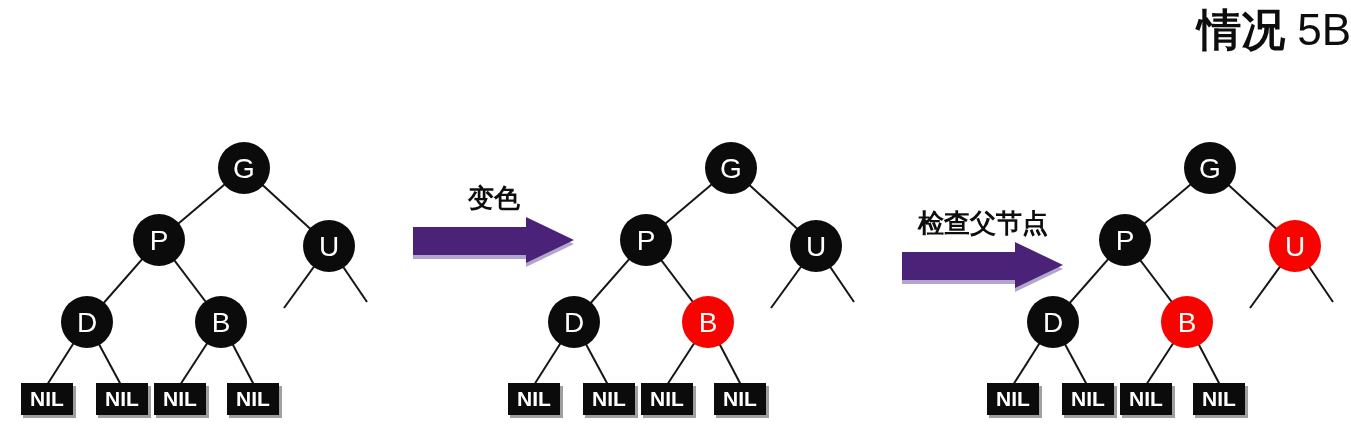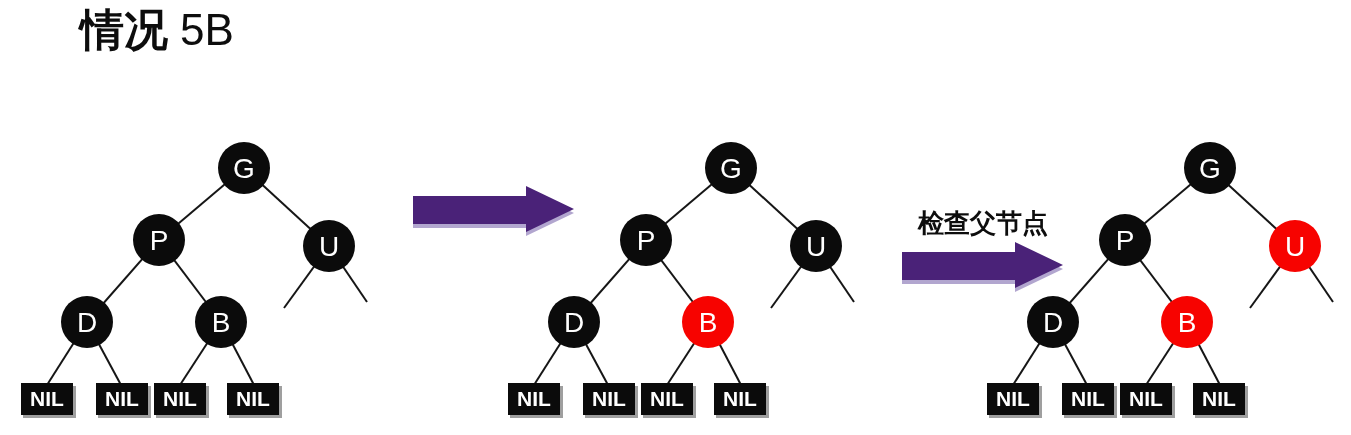--- a/index.html
+++ b/index.html
@@ -4,21 +4,21 @@
 <style>
   html,body { margin:0; padding:0; background:#ffffff; }
   .stage {
     position:relative; width:1351px; height:435px;
     background:#ffffff; overflow:hidden;
     font-family:"Liberation Sans","DejaVu Sans",sans-serif;
   }
   .title {
     position:absolute; top:6px; left:0; width:100%;
     box-sizing:border-box; padding-left:80px;
-    text-align:left; color:#0d0d0d;
+    text-align:right; color:#0d0d0d;
     font-size:44px; line-height:1.1; white-space:nowrap;
   }
   .title-prefix { font-weight:700; }
   .title-suffix { font-weight:400; margin-left:12px; }
   .tree { position:absolute; top:140px; }
   .tree line { stroke:#161616; stroke-width:2; }
   .node-label {
     fill:#ffffff; font-size:28px; font-weight:400;
     font-family:"Liberation Sans","DejaVu Sans",sans-serif;
     text-anchor:middle;
@@ -85,20 +85,21 @@
       <text class="nil-label" x="163" y="266">NIL</text>
     </g>
     <g>
       <rect class="nil-rect" x="210" y="243" width="52" height="32"></rect>
       <polyline class="nil-edge" points="263.5,246 263.5,276.5 212,276.5"></polyline>
       <text class="nil-label" x="236" y="266">NIL</text>
     </g>
   </svg>
 
   <div class="arrow-group" style="left:413px; top:185px; width:162px;">
+    <div class="arrow-label">变色</div>
     <svg class="arrow-svg" width="162" height="52" viewBox="0 0 162 52">
       <polygon points="0,11 113,11 113,1 161,24 113,47 113,39 0,39" transform="translate(0,4)" fill="#b2a6cf"></polygon>
       <polygon points="0,11 113,11 113,1 161,24 113,47 113,39 0,39" fill="#4a2278"></polygon>
     </svg>
   </div>
 
   <svg class="tree" style="left:504px" width="380" height="292" viewBox="0 0 380 292">
     <g>
       <line x1="227" y1="28" x2="142" y2="100"></line>
       <line x1="227" y1="28" x2="312" y2="106"></line>

